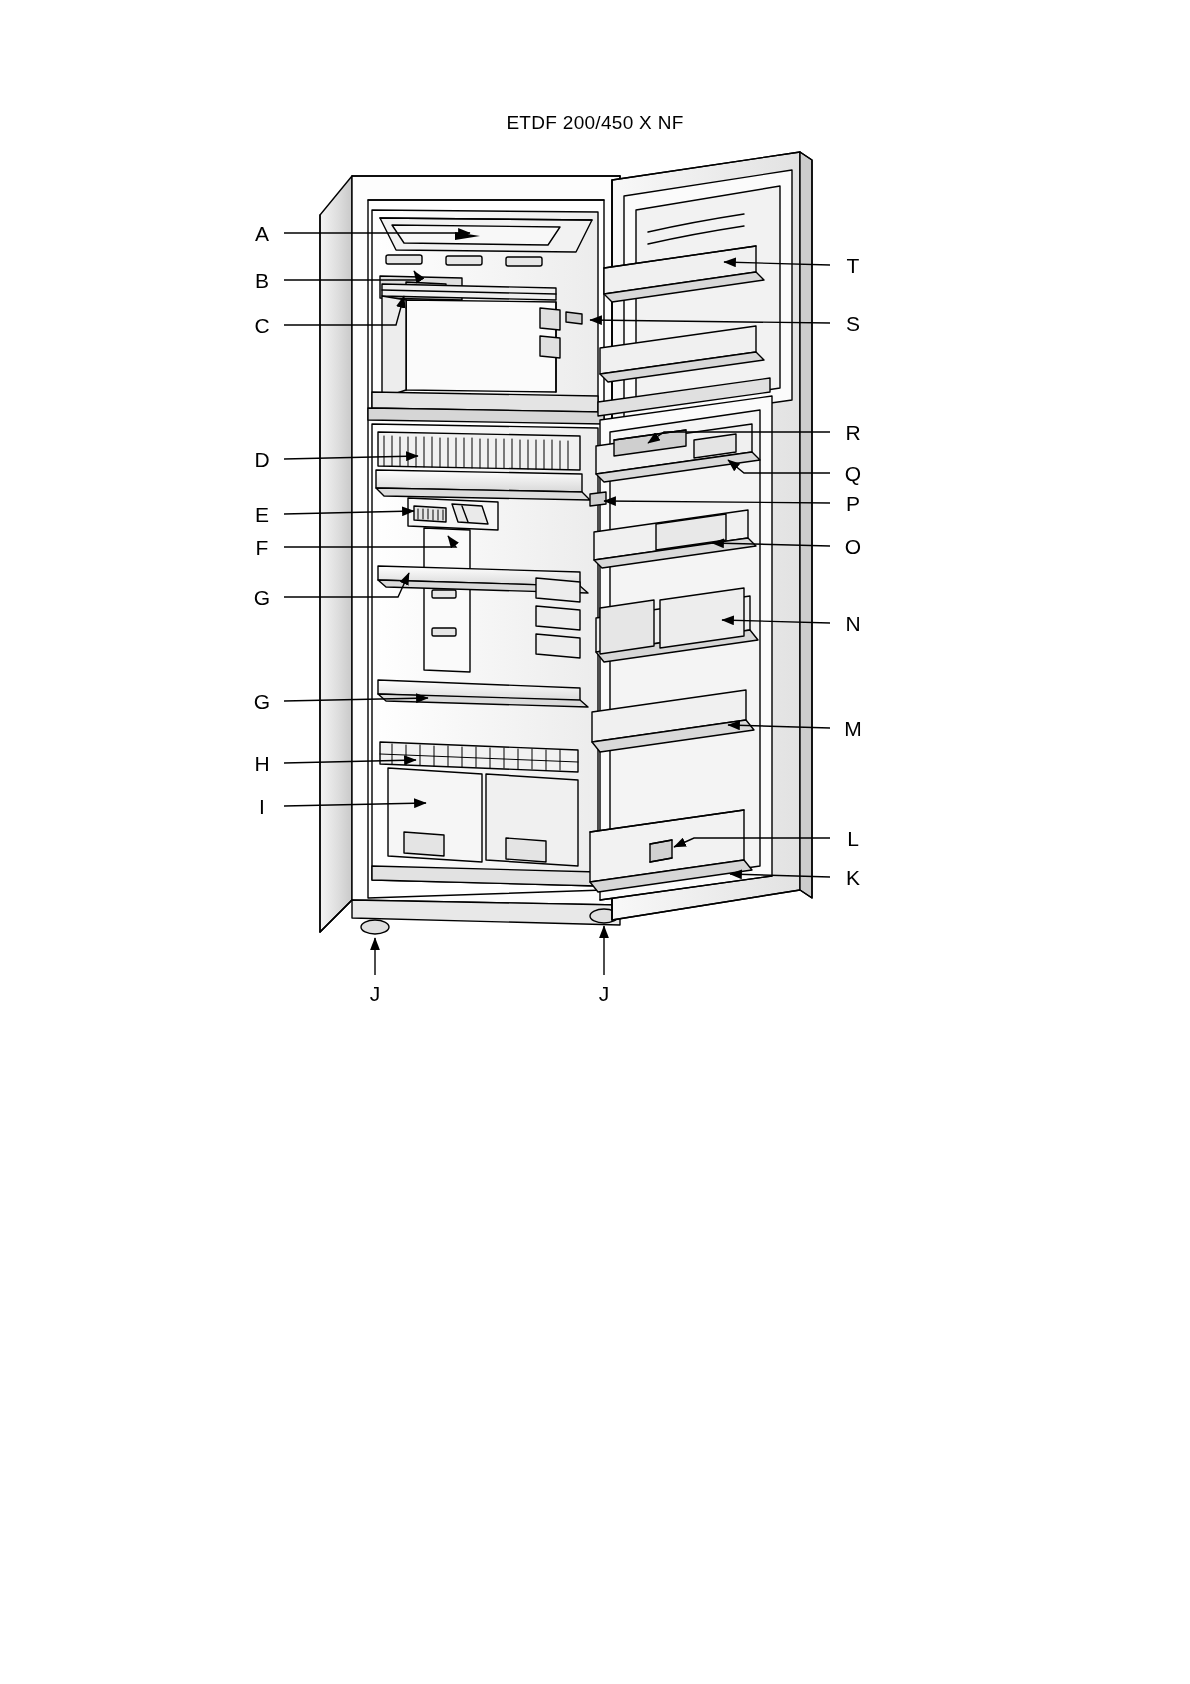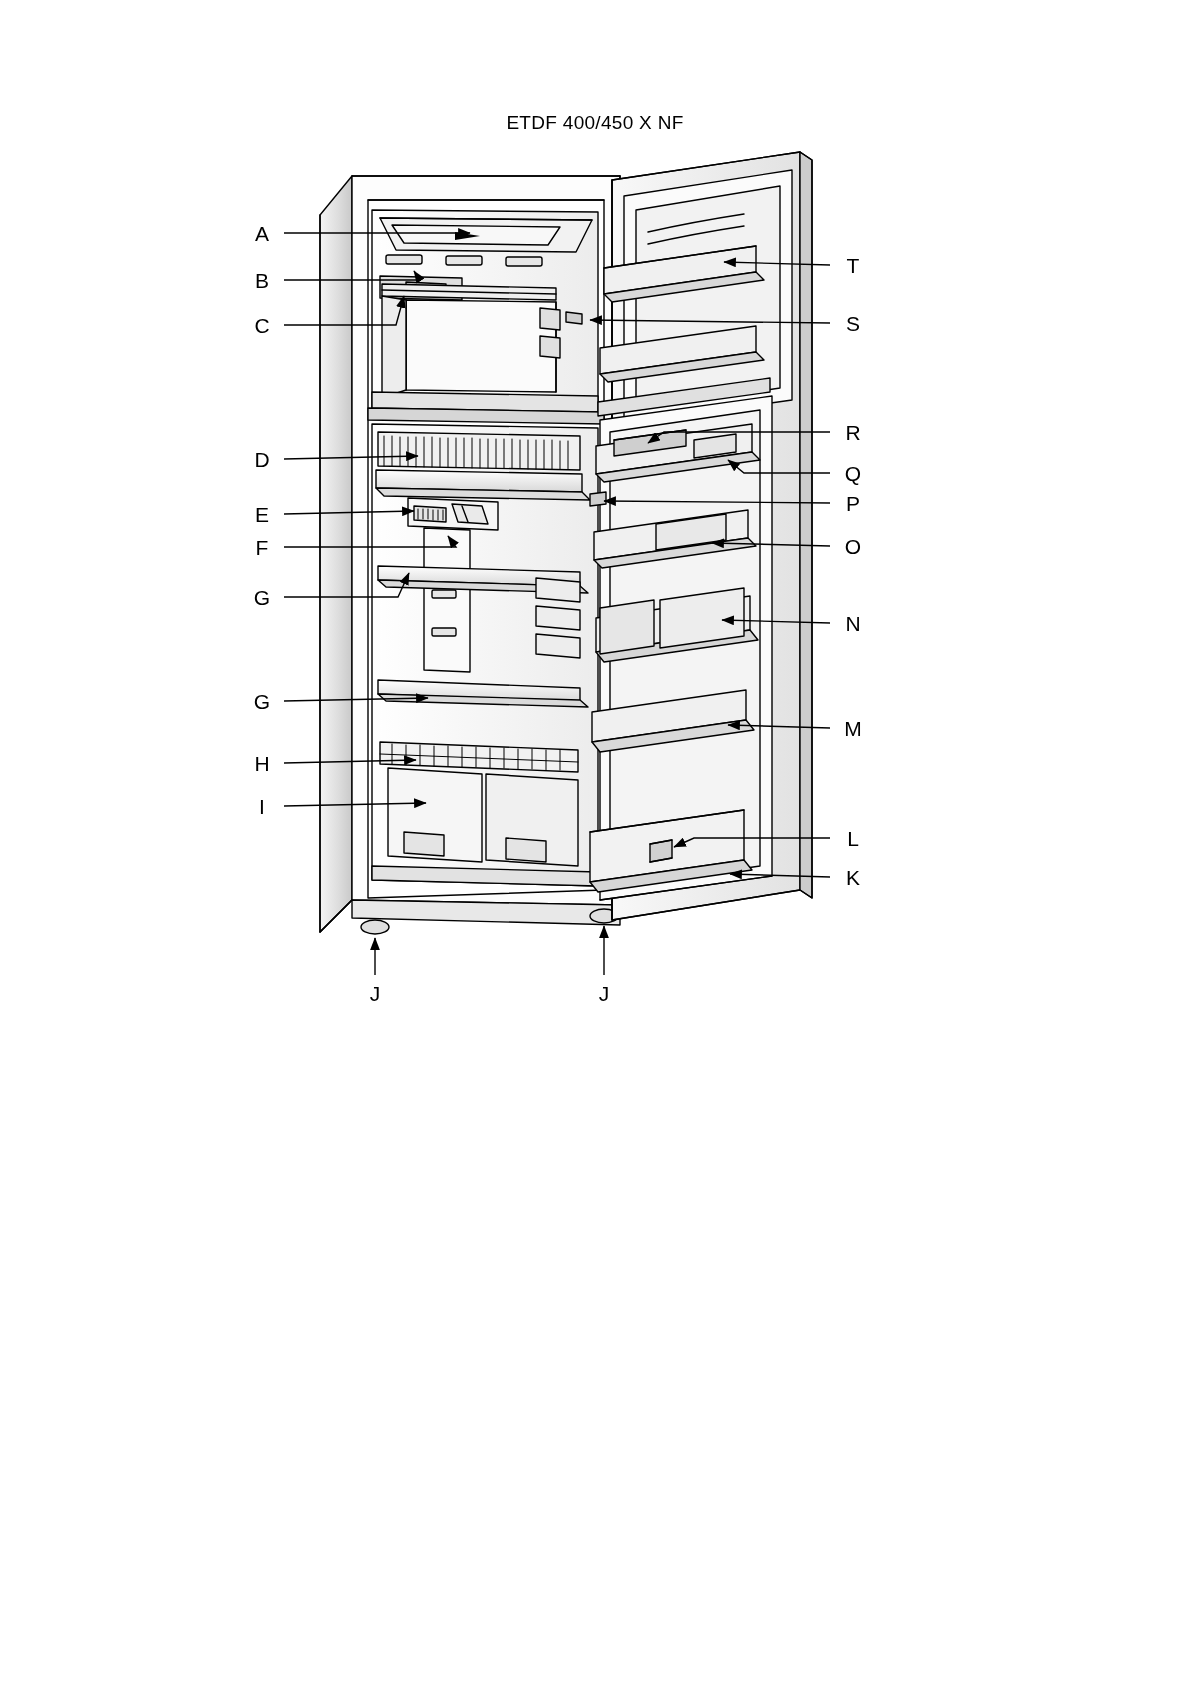--- a/index.html
+++ b/index.html
@@ -43,21 +43,21 @@
     top: 0;
     width: 1190px;
     height: 1684px;
   }
 </style>
 </head>
 <body>
 
 <div id="page">
 
-  <div class="title">ETDF 400/450 X NF</div>
+  <div class="title">ETDF 200/450 X NF</div>
 
   <svg class="figure" viewBox="0 0 1190 1684" xmlns="http://www.w3.org/2000/svg">
     <defs>
       <marker id="arrowhead" markerWidth="9" markerHeight="7" refX="8.5" refY="3.5" orient="auto">
         <polygon points="0 0, 9 3.5, 0 7" fill="#000"></polygon>
       </marker>
       <linearGradient id="sideShade" x1="0" y1="0" x2="1" y2="0">
         <stop offset="0%" stop-color="#f4f4f4"></stop>
         <stop offset="60%" stop-color="#dcdcdc"></stop>
         <stop offset="100%" stop-color="#c9c9c9"></stop>

